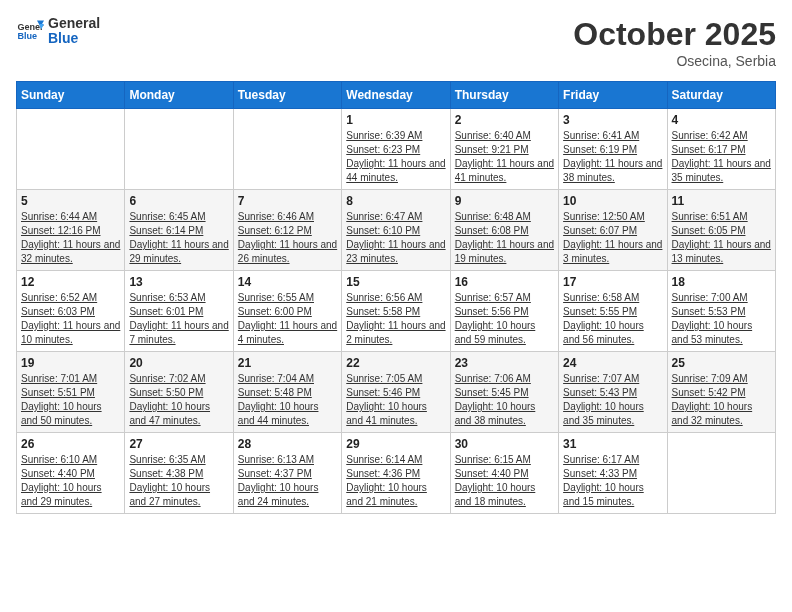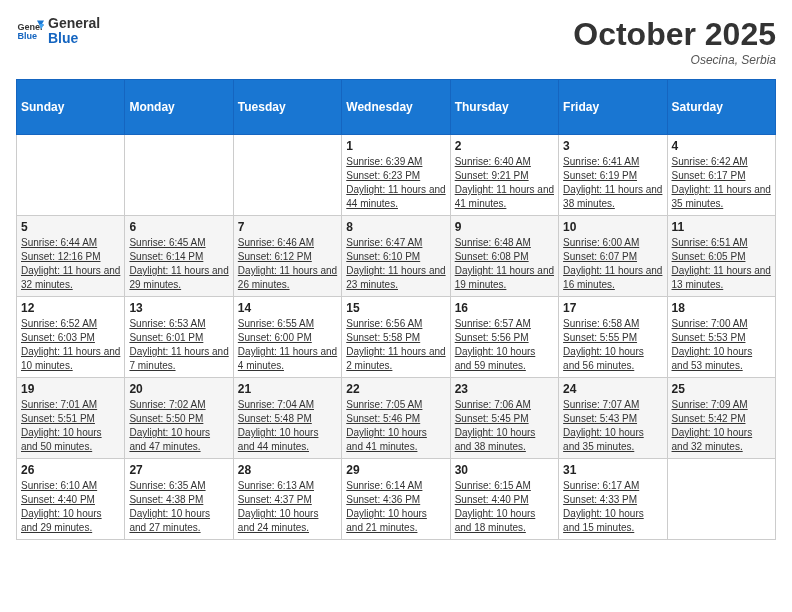--- a/index.html
+++ b/index.html
@@ -27,33 +27,32 @@
     }
     .title-section {
       text-align: right;
     }
     .month-title {
       font-size: 32px;
       font-weight: bold;
       color: #333;
     }
     .location {
-      font-size: 12px;
+      font-size: 14px;
       color: #555;
-      font-style: italic;
     }
     .calendar {
       width: 100%;
       border-collapse: collapse;
       font-size: 11px;
     }
     .calendar th {
       background-color: #1976d2;
       color: #fff;
-      padding: 20px 4px;
+      padding: 6px 4px;
       text-align: left;
       font-size: 12px;
       border: 1px solid #1565c0;
     }
     .calendar td {
       border: 1px solid #ccc;
       vertical-align: top;
       padding: 4px;
       width: calc(100% / 7);
       min-height: 80px;
@@ -193,23 +192,23 @@
           <div class="day-number">9</div>
           <div class="day-info">
             <div>Sunrise: 6:48 AM</div>
             <div>Sunset: 6:08 PM</div>
             <div>Daylight: 11 hours and 19 minutes.</div>
           </div>
         </td>
         <td>
           <div class="day-number">10</div>
           <div class="day-info">
-            <div>Sunrise: 6:00 AM</div>
+            <div>Sunrise: 12:50 AM</div>
             <div>Sunset: 6:07 PM</div>
-            <div>Daylight: 11 hours and 16 minutes.</div>
+            <div>Daylight: 11 hours and 3 minutes.</div>
           </div>
         </td>
         <td>
           <div class="day-number">11</div>
           <div class="day-info">
             <div>Sunrise: 6:51 AM</div>
             <div>Sunset: 6:05 PM</div>
             <div>Daylight: 11 hours and 13 minutes.</div>
           </div>
         </td>

